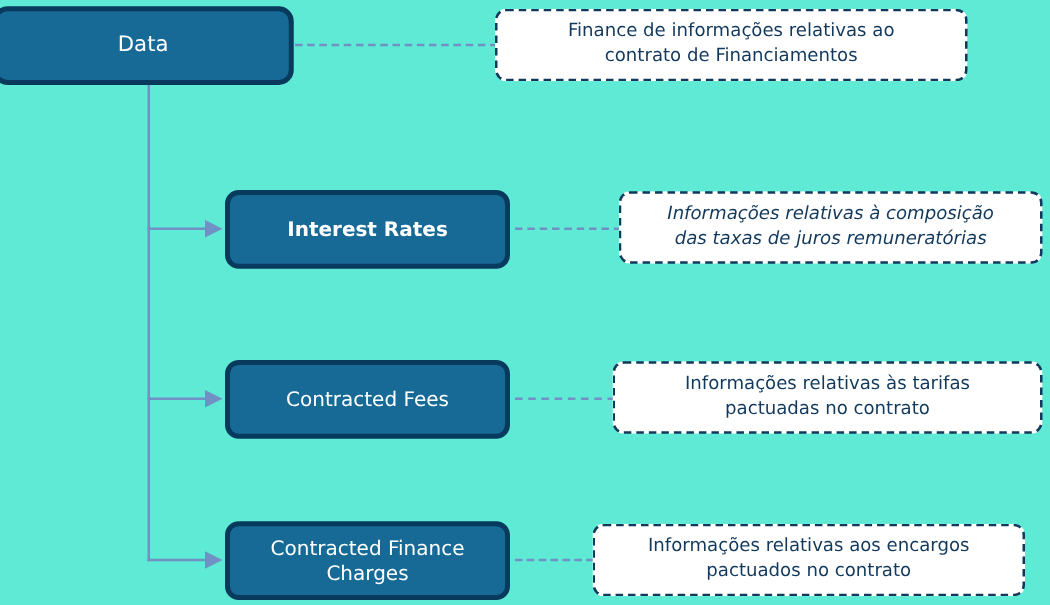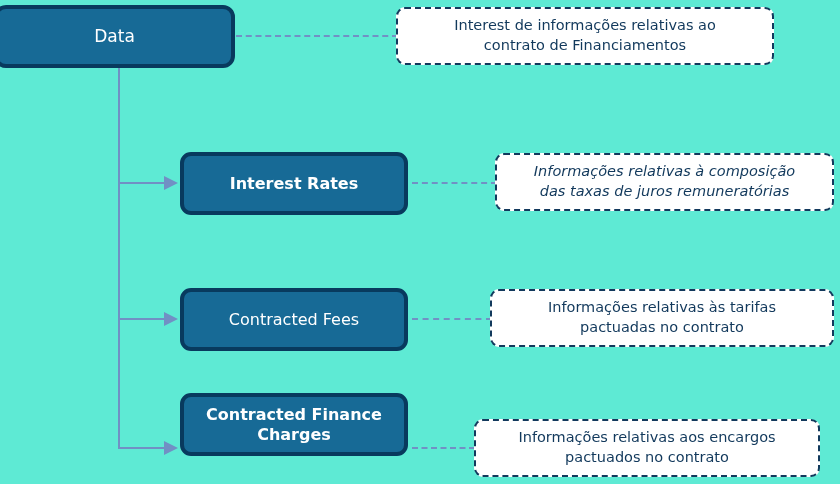--- a/index.html
+++ b/index.html
@@ -47,21 +47,21 @@
     font-weight: normal;
   }
   .node-l2 {
     left: 180px;
     width: 228px;
     height: 63px;
     font-size: 16px;
   }
   .node-interest { top: 152px; font-weight: bold; }
   .node-fees     { top: 288px; font-weight: normal; padding-left: 10px; }
-  .node-charges  { top: 393px; font-weight: bold; }
+  .node-charges  { top: 417px; font-weight: normal; }
 
   
   .annot {
     position: absolute;
     box-sizing: border-box;
     background: #ffffff;
     border: 2px dashed #12395c;
     border-radius: 9px;
     display: flex;
     align-items: center;
@@ -150,21 +150,21 @@
   <div class="node node-l2 node-fees">
     <span class="node-label">Contracted Fees</span>
   </div>
 
   <div class="node node-l2 node-charges">
     <span class="node-label">Contracted Finance
 Charges</span>
   </div>
 
   <div class="annot annot-root">
-    <span class="annot-text">Interest de informações relativas ao
+    <span class="annot-text">Finance de informações relativas ao
 contrato de Financiamentos</span>
   </div>
 
   <div class="annot annot-interest">
     <span class="annot-text">Informações relativas à composição
 das taxas de juros remuneratórias</span>
   </div>
 
   <div class="annot annot-fees">
     <span class="annot-text">Informações relativas às tarifas

